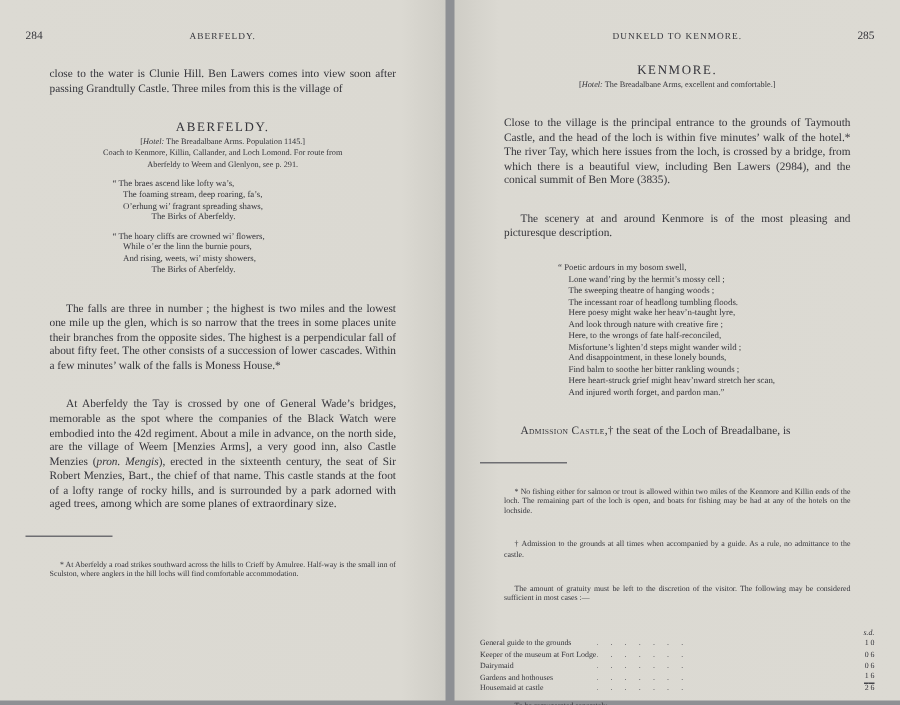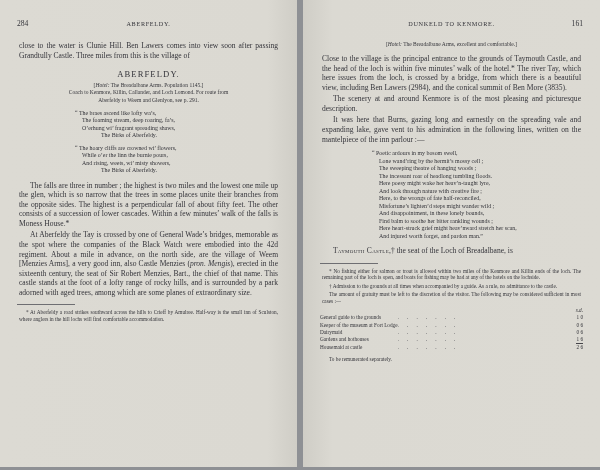--- a/index.html
+++ b/index.html
@@ -51,21 +51,21 @@
   .runhead .rh-title {
     flex: 1;
     text-align: center;
     text-transform: uppercase;
   }
   .runhead .folio.right-folio { text-align: right; }
   .left .runhead .folio.right-folio,
   .right .runhead .folio.left-folio { visibility: hidden; }
 
   p {
-    margin: 2px;
+    margin: 16px;
     font-size: 7.55px;
     line-height: 9.55px;
     text-align: justify;
     text-indent: 11px;
     -webkit-hyphens: auto;
     hyphens: auto;
   }
   p.noindent { text-indent: 0; }
 
   h2.section {
@@ -182,53 +182,53 @@
     <div class="footnotes">
       <p class="noindent">* At Aberfeldy a road strikes southward across the hills to Crieff by Amulree. Half-way is the small inn of Sculston, where anglers in the hill lochs will find comfortable accommodation.</p>
     </div>
   </div>
 
   <div class="page right">
 
     <div class="runhead">
       <span class="folio left-folio"></span>
       <span class="rh-title">DUNKELD TO KENMORE.</span>
-      <span class="folio right-folio">161</span>
-    </div>
-
-
+      <span class="folio right-folio">285</span>
+    </div>
+
+
+    <h2 class="section">KENMORE.</h2>
 
     <div class="hotelnote">
       <span>[<i>Hotel:</i><span> The Breadalbane Arms, excellent and comfortable.]</span></span>
     </div>
 
     <p class="noindent">Close to the village is the principal entrance to the grounds of Taymouth Castle, and the head of the loch is within five minutes’ walk of the hotel.* The river Tay, which here issues from the loch, is crossed by a bridge, from which there is a beautiful view, including Ben Lawers (2984), and the conical summit of Ben More (3835).</p>
 
     <p>The scenery at and around Kenmore is of the most pleasing and picturesque description.</p>
 
-    <p>It was here that Burns, gazing long and earnestly on the spreading vale and expanding lake, gave vent to his admiration in the following lines, written on the mantelpiece of the inn parlour :—</p>
 
     <div class="verse kenmore">
       <div class="stanza">
         <span class="vl">“ Poetic ardours in my bosom swell,</span>
         <span class="vl ind1">Lone wand’ring by the hermit’s mossy cell ;</span>
         <span class="vl ind1">The sweeping theatre of hanging woods ;</span>
         <span class="vl ind1">The incessant roar of headlong tumbling floods.</span>
         <span class="vl ind1">Here poesy might wake her heav’n-taught lyre,</span>
         <span class="vl ind1">And look through nature with creative fire ;</span>
         <span class="vl ind1">Here, to the wrongs of fate half-reconciled,</span>
         <span class="vl ind1">Misfortune’s lighten’d steps might wander wild ;</span>
         <span class="vl ind1">And disappointment, in these lonely bounds,</span>
         <span class="vl ind1">Find balm to soothe her bitter rankling wounds ;</span>
         <span class="vl ind1">Here heart-struck grief might heav’nward stretch her scan,</span>
         <span class="vl ind1">And injured worth forget, and pardon man.”</span>
       </div>
     </div>
 
-    <p><span class="smallcaps">Taymouth Castle,</span><span>†</span><span> the seat of the Loch of Breadalbane, is</span></p>
+    <p><span class="smallcaps">Admission Castle,</span><span>†</span><span> the seat of the Loch of Breadalbane, is</span></p>
 
     <hr class="footsep">
     <div class="footnotes">
       <p class="noindent">* No fishing either for salmon or trout is allowed within two miles of the Kenmore and Killin ends of the loch. The remaining part of the loch is open, and boats for fishing may be had at any of the hotels on the lochside.</p>
       <p>† Admission to the grounds at all times when accompanied by a guide. As a rule, no admittance to the castle.</p>
       <p>The amount of gratuity must be left to the discretion of the visitor. The following may be considered sufficient in most cases :—</p>
 
       <div class="tablewrap">
         <table class="gratuity">
           <tbody>

